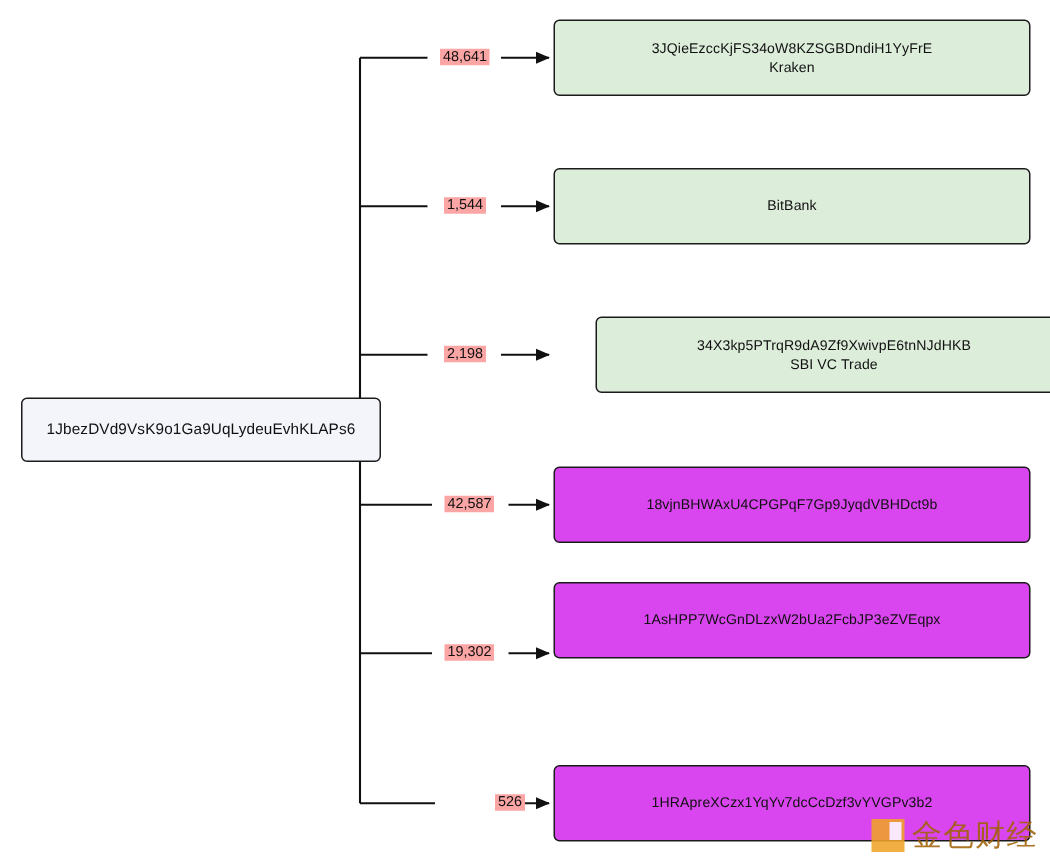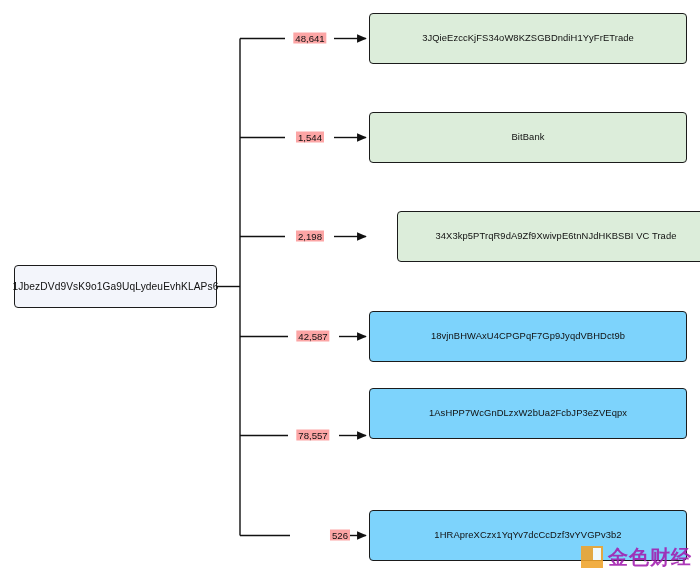--- a/index.html
+++ b/index.html
@@ -25,52 +25,52 @@
     width: 700px;
     height: 574px;
     pointer-events: none;
   }
   .node {
     position: absolute;
     box-sizing: border-box;
     border: 1.4px solid #1b1b1b;
     border-radius: 4px;
     display: flex;
-    flex-direction: row;
+    flex-direction: column;
     align-items: center;
     justify-content: center;
     text-align: center;
     line-height: 1.28;
     color: #101010;
     letter-spacing: 0.01em;
   }
   .node .addr {
     display: block;
     white-space: nowrap;
   }
   .node .tag {
     display: block;
     white-space: nowrap;
   }
   .node-source {
     left: 14px;
     top: 265px;
-    width: 203px;
+    width: 240px;
     height: 43px;
     background: #f3f5fb;
     font-size: 10.2px;
   }
   .node-target {
     left: 369px;
     width: 318px;
     height: 51px;
     font-size: 9.4px;
   }
   .node-green { background: #dcedda; }
-  .node-purple { background: #7dd3fc; }
+  .node-purple { background: #d946ef; }
   .t0 { top: 13px; }
   .t1 { top: 112px; }
   .t2 { top: 211px; margin-left: 28px; }
   .t3 { top: 311px; }
   .t4 { top: 388px; align-items: center; }
   .t5 { top: 510px; }
   .edge-label {
     position: absolute;
     font-size: 9.6px;
     color: #101010;
@@ -104,22 +104,22 @@
     content: "";
     position: absolute;
     right: 2px;
     top: 2px;
     width: 8px;
     height: 12px;
     background: #ffffff;
   }
   .watermark .wm-text {
     font-size: 20px;
-    font-weight: bold;
-    color: #a21caf;
+    font-weight: normal;
+    color: #a16207;
     letter-spacing: 1px;
     line-height: 1;
   }
 </style>
 </head>
 <body>
 
 <div id="diagram">
 
   <svg class="edges" viewBox="0 0 700 574">
@@ -150,21 +150,21 @@
     <path d="M240,535.5 L290,535.5" stroke="#111111" stroke-width="1.4" fill="none"></path>
     <path d="M335,535.5 L366,535.5" stroke="#111111" stroke-width="1.4" fill="none" marker-end="url(#arrowhead)"></path>
   </svg>
 
   <div class="node node-source">
     <span class="addr">1JbezDVd9VsK9o1Ga9UqLydeuEvhKLAPs6</span>
   </div>
 
   <div class="node node-target node-green t0">
     <span class="addr">3JQieEzccKjFS34oW8KZSGBDndiH1YyFrE</span>
-    <span class="tag">Trade</span>
+    <span class="tag">Kraken</span>
   </div>
 
   <div class="node node-target node-green t1">
     <span class="tag">BitBank</span>
   </div>
 
   <div class="node node-target node-green t2">
     <span class="addr">34X3kp5PTrqR9dA9Zf9XwivpE6tnNJdHKB</span>
     <span class="tag">SBI VC Trade</span>
   </div>
@@ -178,21 +178,21 @@
   </div>
 
   <div class="node node-target node-purple t5">
     <span class="addr">1HRApreXCzx1YqYv7dcCcDzf3vYVGPv3b2</span>
   </div>
 
   <div class="edge-label l0">48,641</div>
   <div class="edge-label l1">1,544</div>
   <div class="edge-label l2">2,198</div>
   <div class="edge-label l3">42,587</div>
-  <div class="edge-label l4">78,557</div>
+  <div class="edge-label l4">19,302</div>
   <div class="edge-label l5">526</div>
 
   <div class="watermark">
     <span class="wm-mark"></span>
     <span class="wm-text">金色财经</span>
   </div>
 
 </div>
 
 </body></html>

